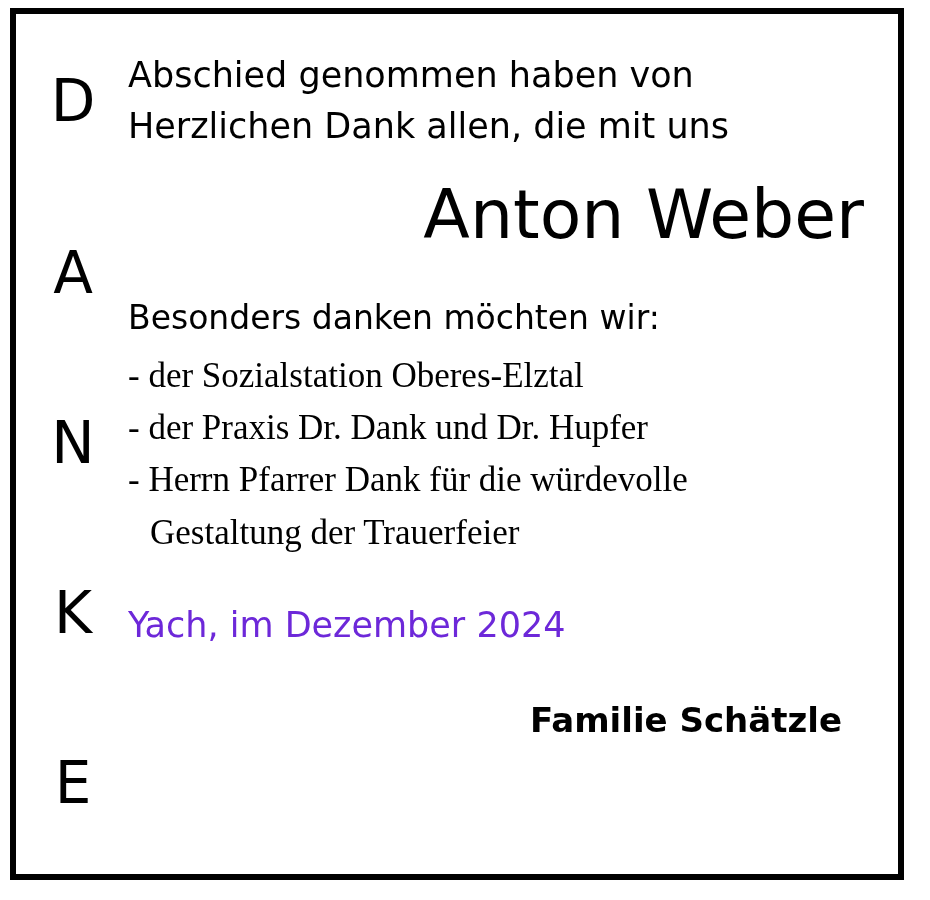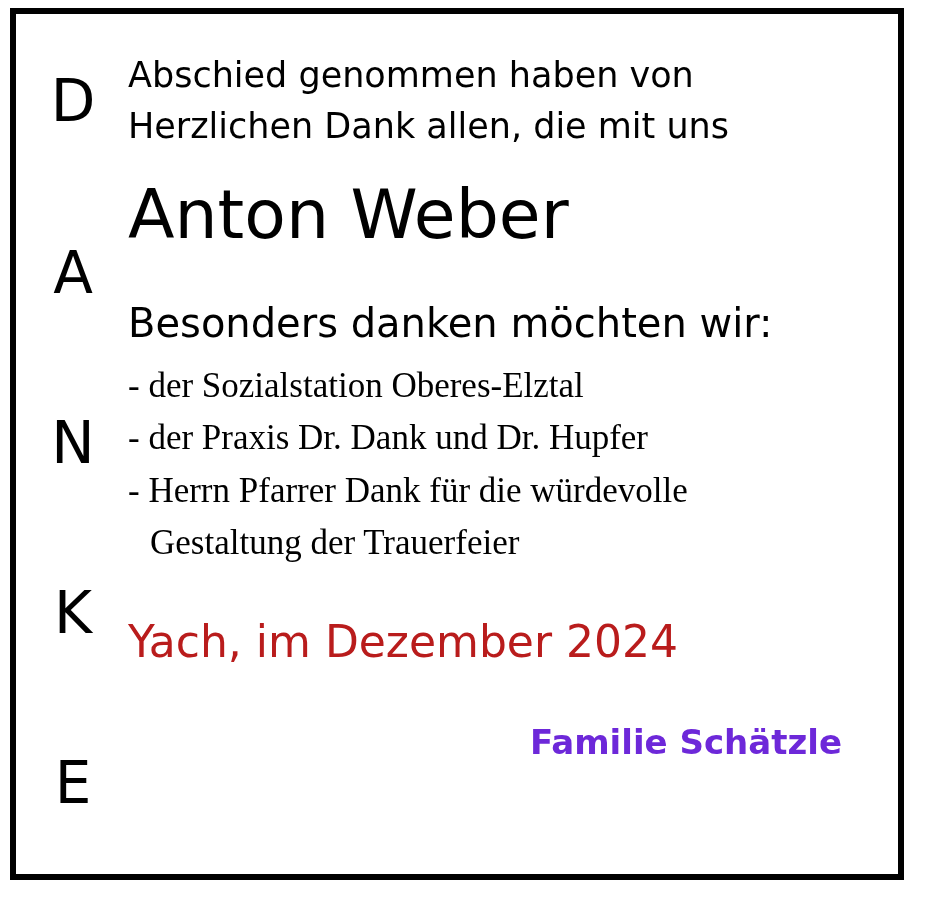--- a/index.html
+++ b/index.html
@@ -64,58 +64,58 @@
     font-size: 35px;
     line-height: 1.45;
     color: #000000;
   }
   .intro div { white-space: nowrap; }
 
   .name {
     margin-top: 26px;
     font-size: 68px;
     line-height: 1.1;
-    text-align: left;
+    text-align: right;
     color: #000000;
     padding-right: 20px;
   }
 
   .thanks-head {
     margin-top: 42px;
-    font-size: 40px;
+    font-size: 33px;
     line-height: 1.45;
     color: #000000;
   }
   .thanks-list {
     margin-top: 8px;
     font-size: 35px;
     line-height: 1.49;
     color: #000000;
     font-family: Liberation Serif, serif;
   }
   .thanks-list .item { white-space: nowrap; }
   .thanks-list .cont {
     white-space: nowrap;
     padding-left: 22px;
   }
 
   .place-date {
     margin-top: 42px;
-    font-size: 44px;
+    font-size: 35px;
     line-height: 1.4;
-    color: #b91c1c;
+    color: #6d28d9;
   }
 
   .family {
     margin-top: 50px;
     font-size: 34px;
     font-weight: bold;
     text-align: right;
     padding-right: 42px;
-    color: #6d28d9;
+    color: #000000;
   }
 </style>
 </head>
 <body>
 
 <div class="notice">
   <div class="inner">
 
     <div class="acrostic">
       <div class="acrostic-letter sp0">D</div>

